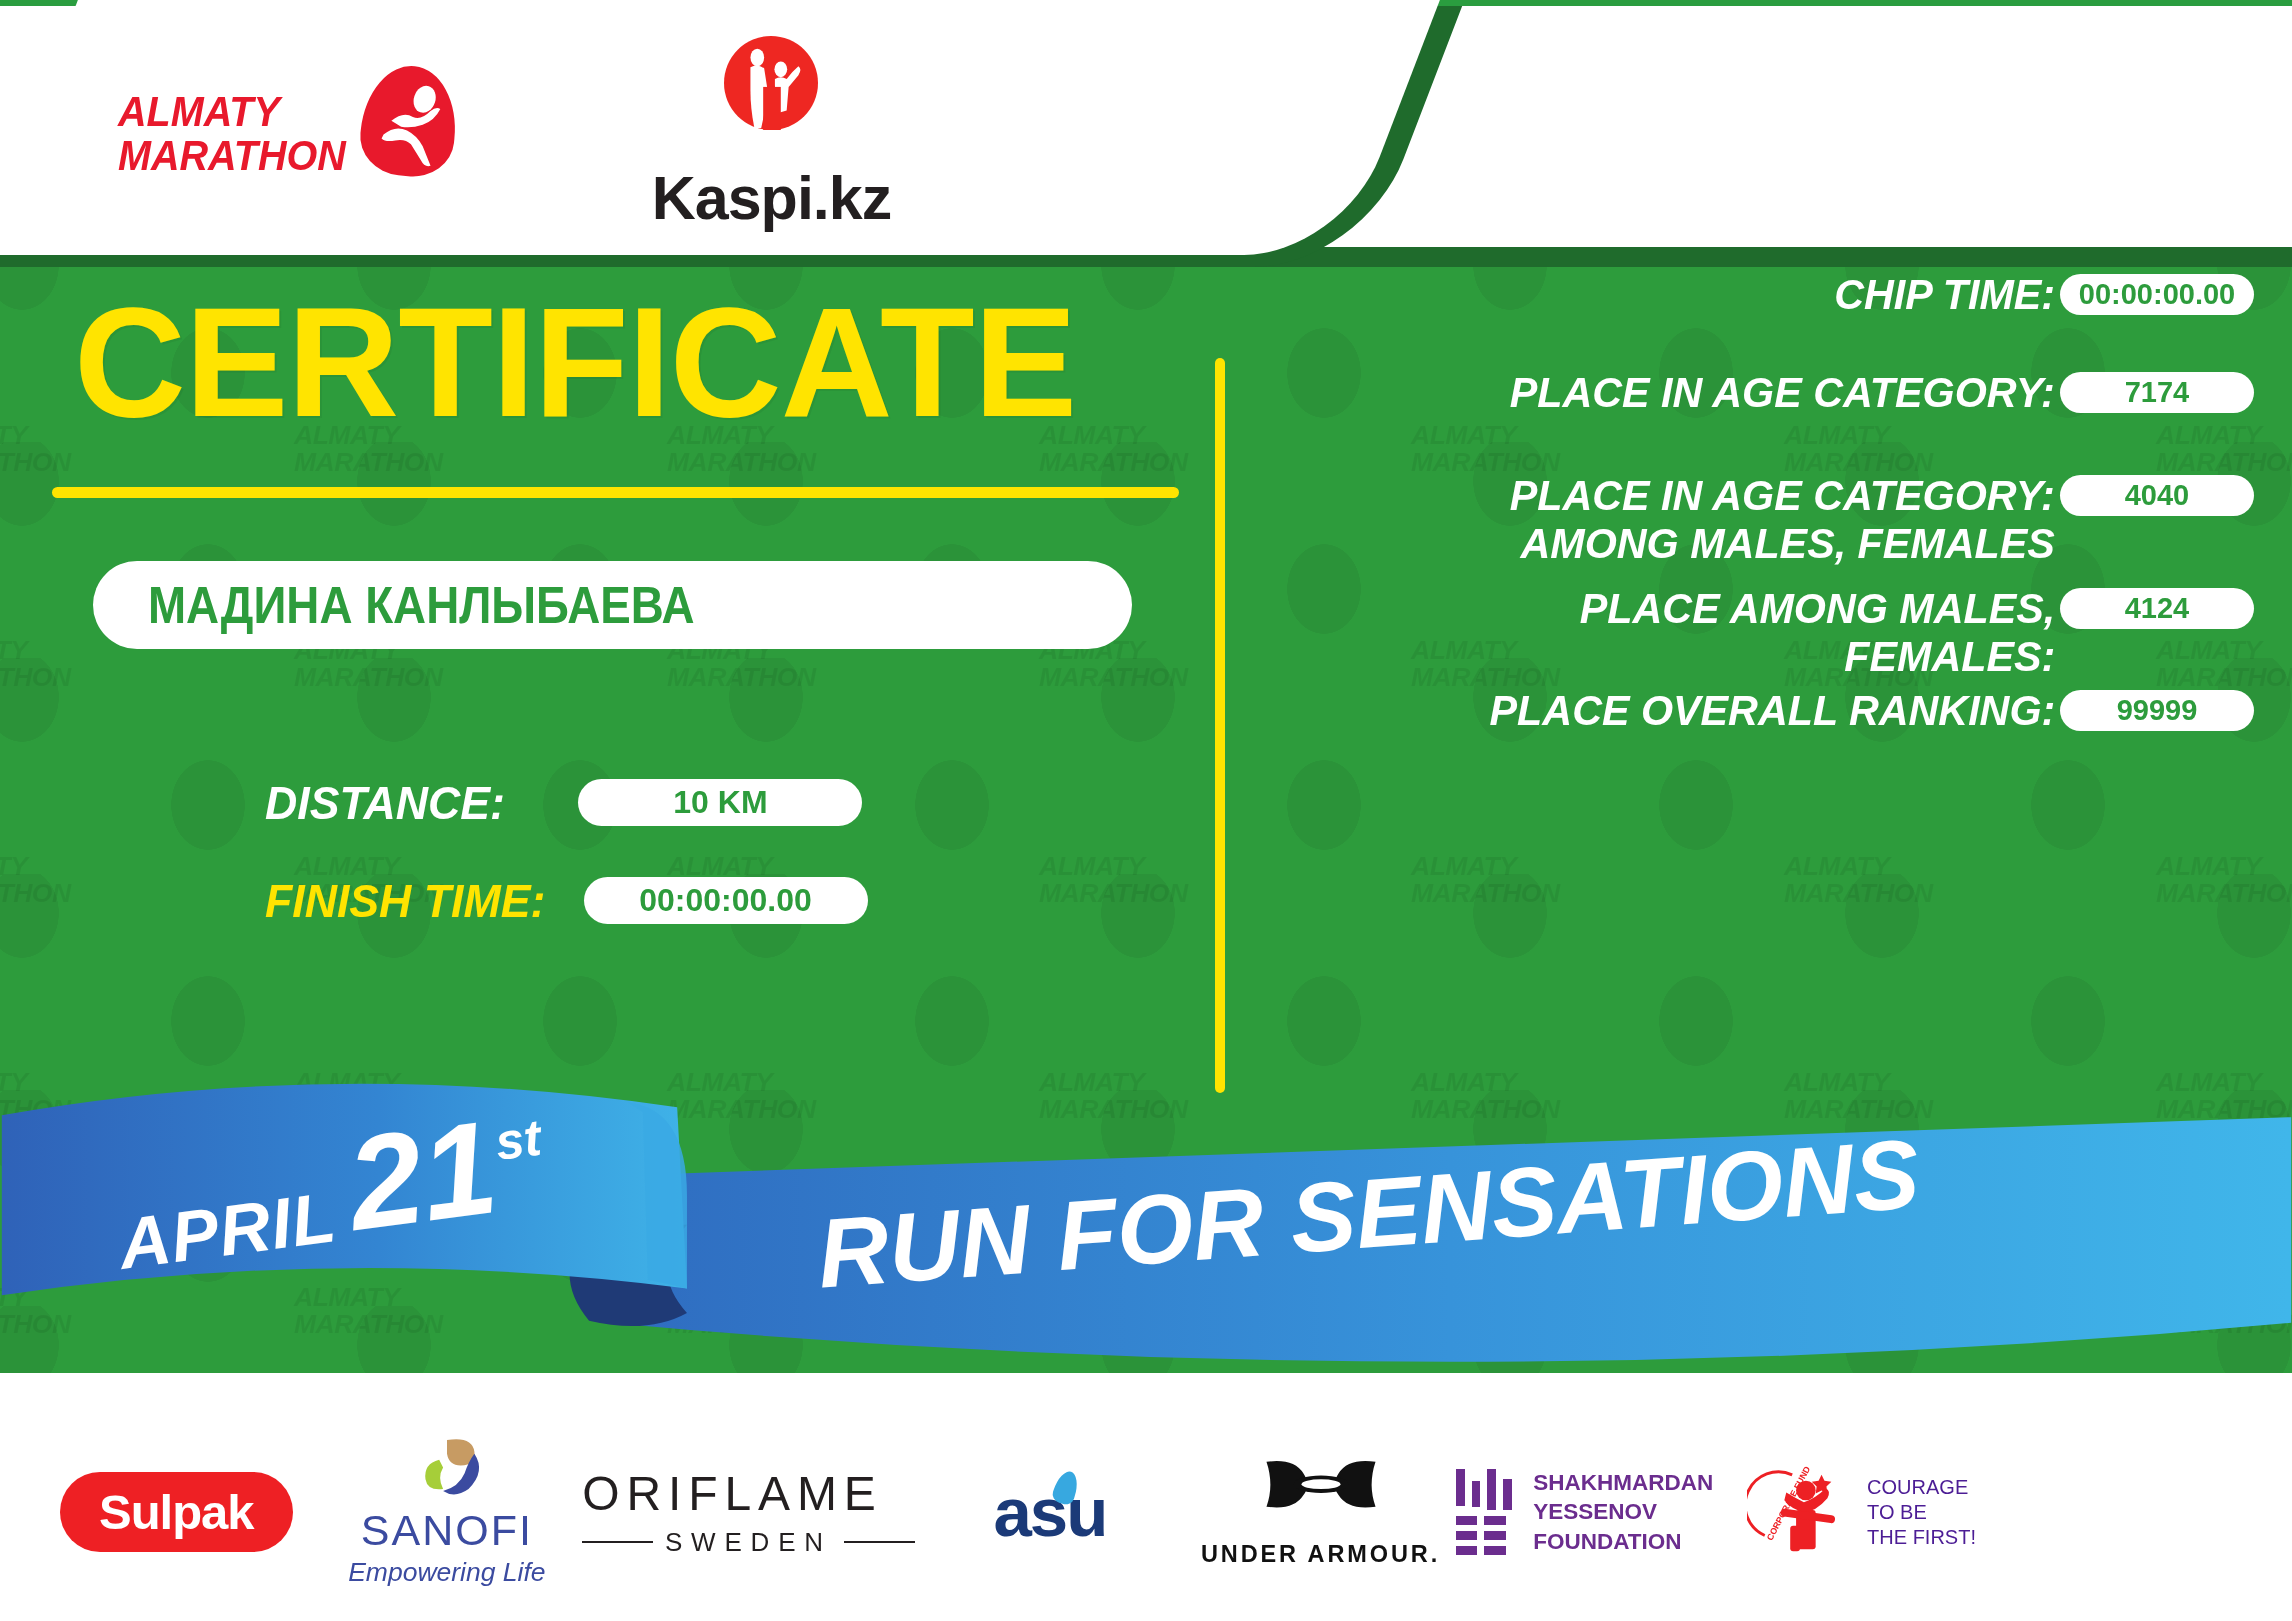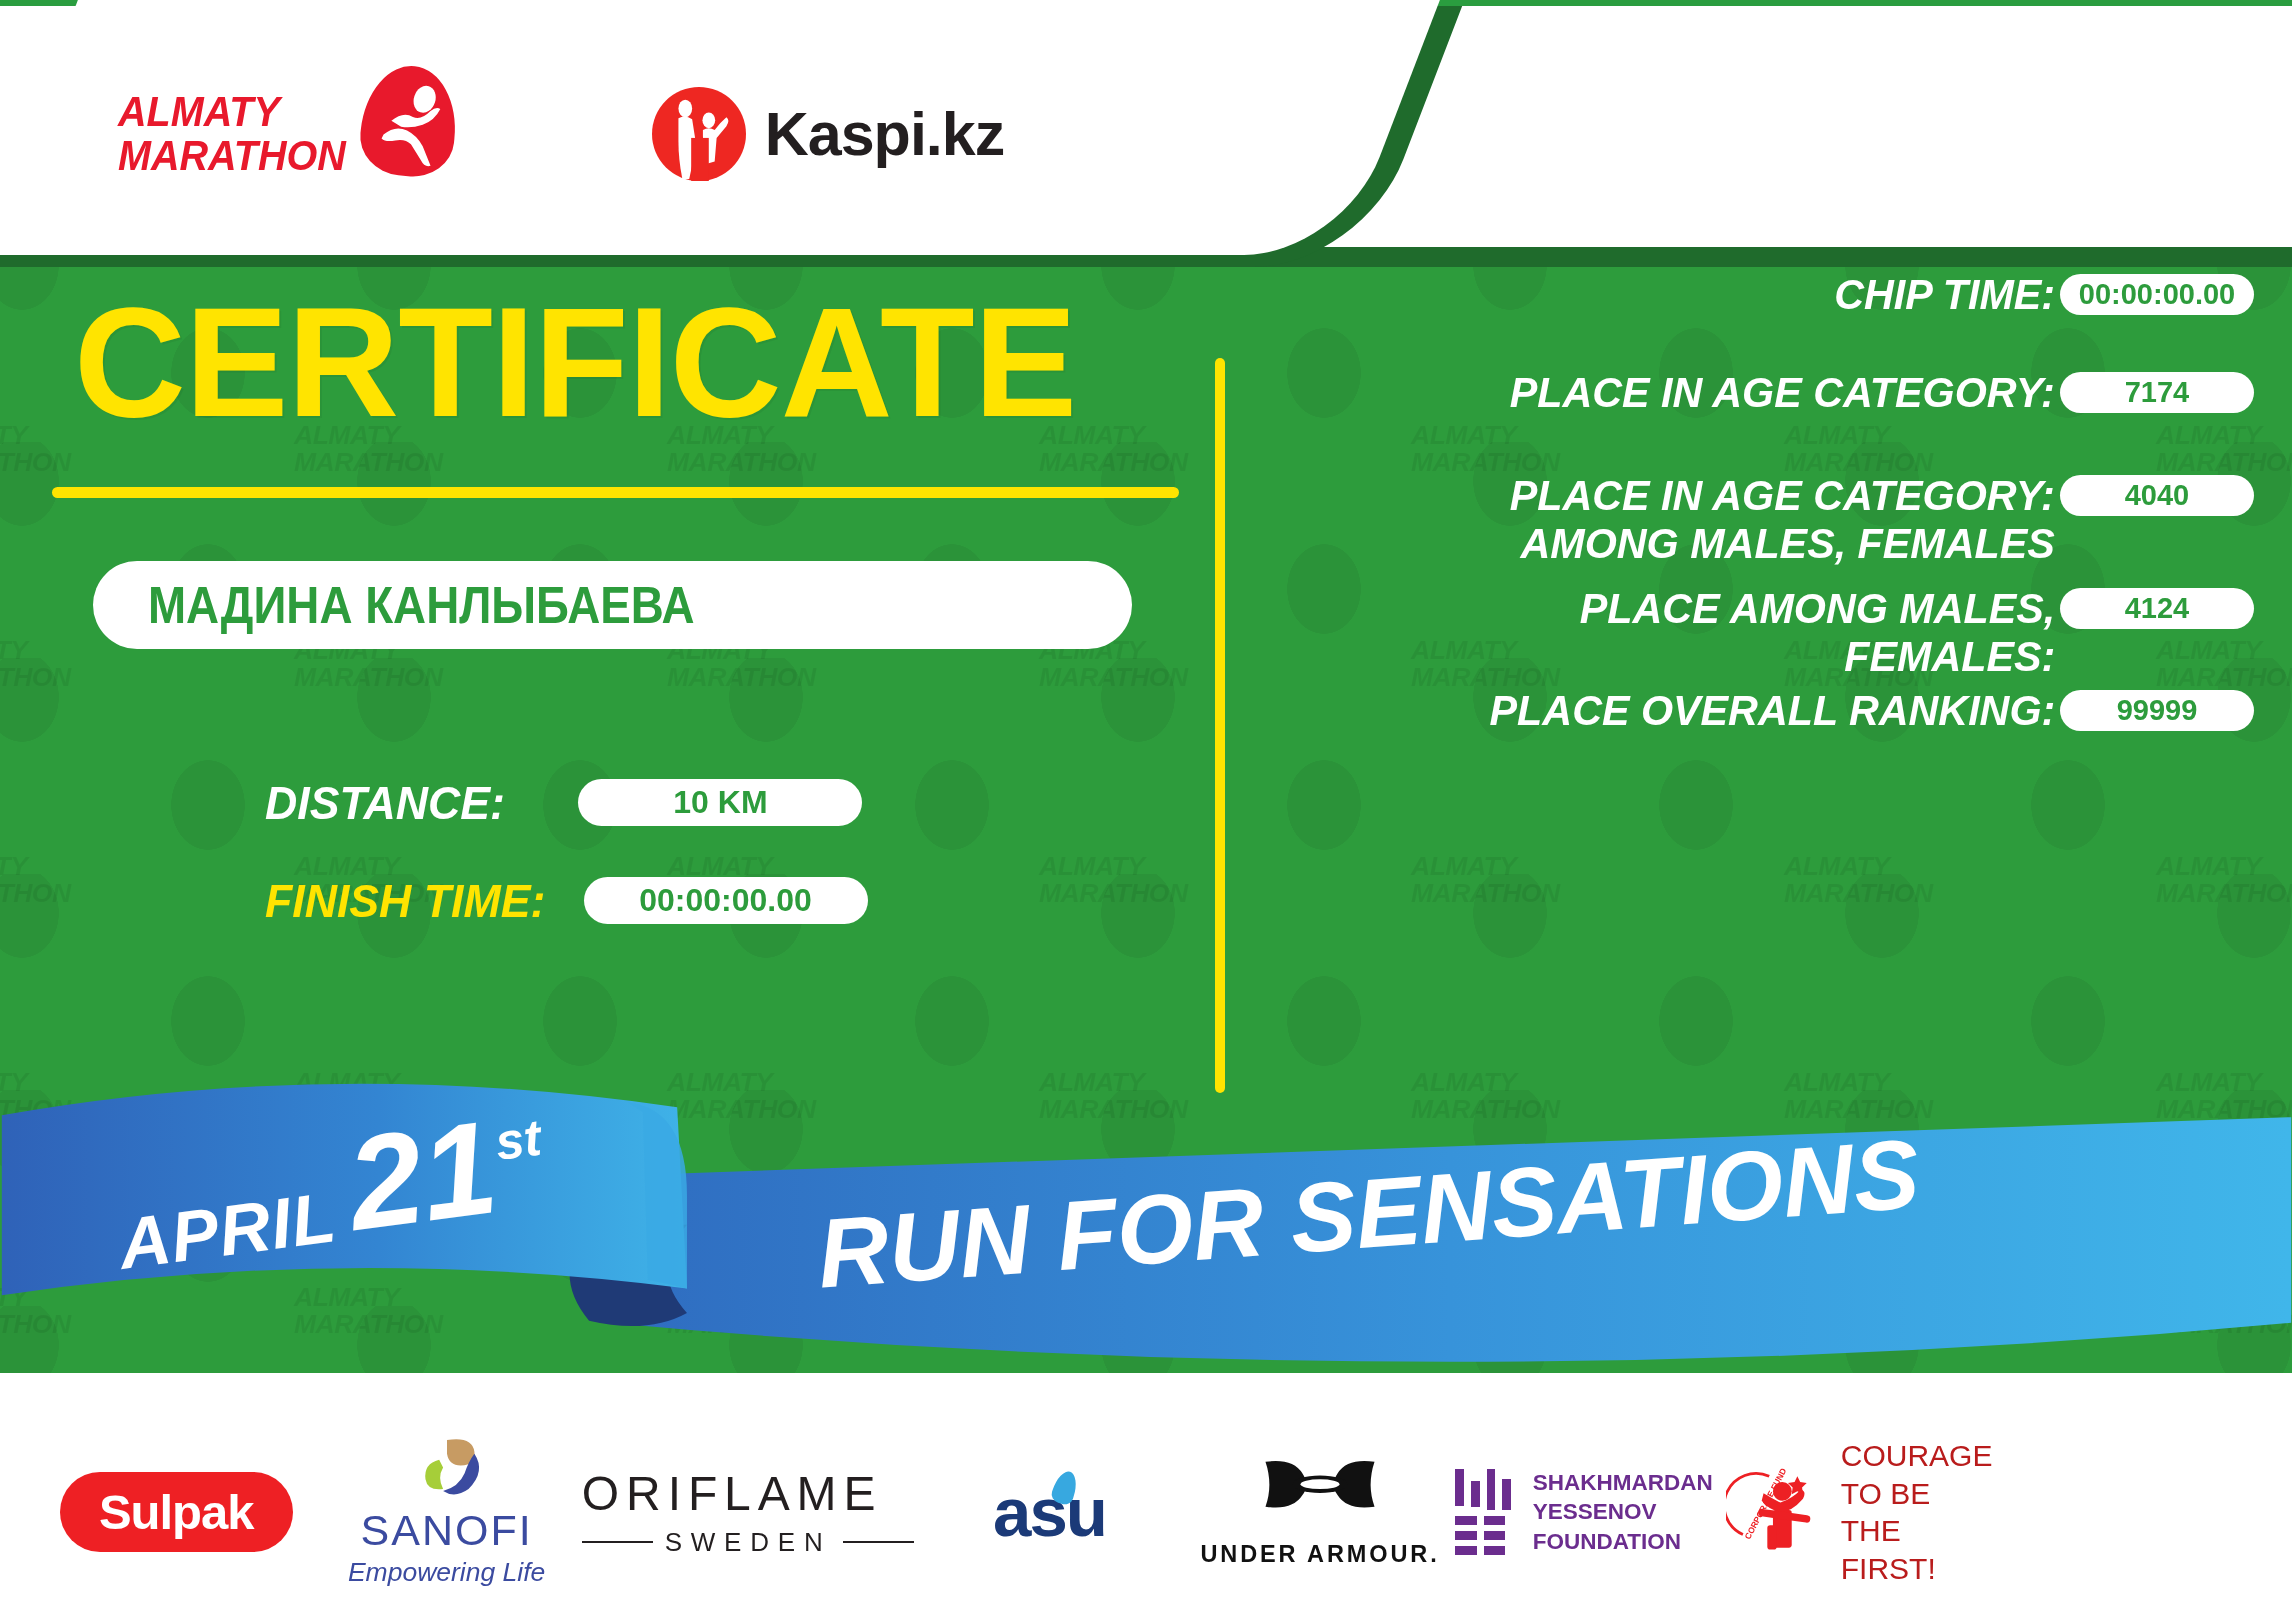--- a/index.html
+++ b/index.html
@@ -82,21 +82,21 @@
     position:relative; width:94px; height:110px; margin-left:-3.9px; margin-top:-27.4px;
   }
   .am-drop {
     position:absolute; inset:0; background:#e8192c;
     border-radius:58% 58% 52% 52% / 72% 72% 40% 40%;
     transform:rotate(6deg);
   }
   .am-runner { position:absolute; inset:0; }
 
   
-  .kaspi-logo { display:flex; align-items:center; gap:19px; }
+  .kaspi-logo { display:flex; align-items:center; gap:33px;flex-direction:column; }
   .kaspi-mark { position:relative; width:94px; height:94px; }
   .kaspi-circle {
     position:absolute; inset:0; border-radius:50%; background:#ee2722;
   }
   .kaspi-text {
     font-size:61px; font-weight:bold; color:#231f20; letter-spacing:-1px;
   }
 
   
   .left-col { position:absolute; left:0; top:0; width:1206px; height:1108px; }
@@ -219,21 +219,21 @@
   .asu-drop {
     position:absolute; left:61px; top:-2px; width:21.6px; height:33px; background:#37a8e0;
     border-radius:60% 60% 50% 50% / 80% 80% 30% 30%; transform:rotate(18deg);
   }
   .sp-yes { display:flex; align-items:center; gap:21.6px; }
   .yes-mark { display:flex; flex-direction:column; gap:5.9px; }
   .yes-row { display:flex; gap:6.9px; }
   .yes-bar { background:#6b2d8e; }
   .yes-text { color:#6b2d8e; font-size:22.5px; font-weight:bold; line-height:1.3; letter-spacing:0px; }
   .sp-cf { display:flex; align-items:center; gap:13.7px; }
-  .cf-text { color:#b91c1c; font-size:30px; line-height:1.25; }
+  .cf-text { color:#4c1d95; font-size:20px; line-height:1.25; }
 </style>
 </head>
 <body>
 
 <div class="page">
 
   <div class="top-rule"></div>
 
   <div class="green-body">
     <div class="wm-text-layer" id="wm-layer">

